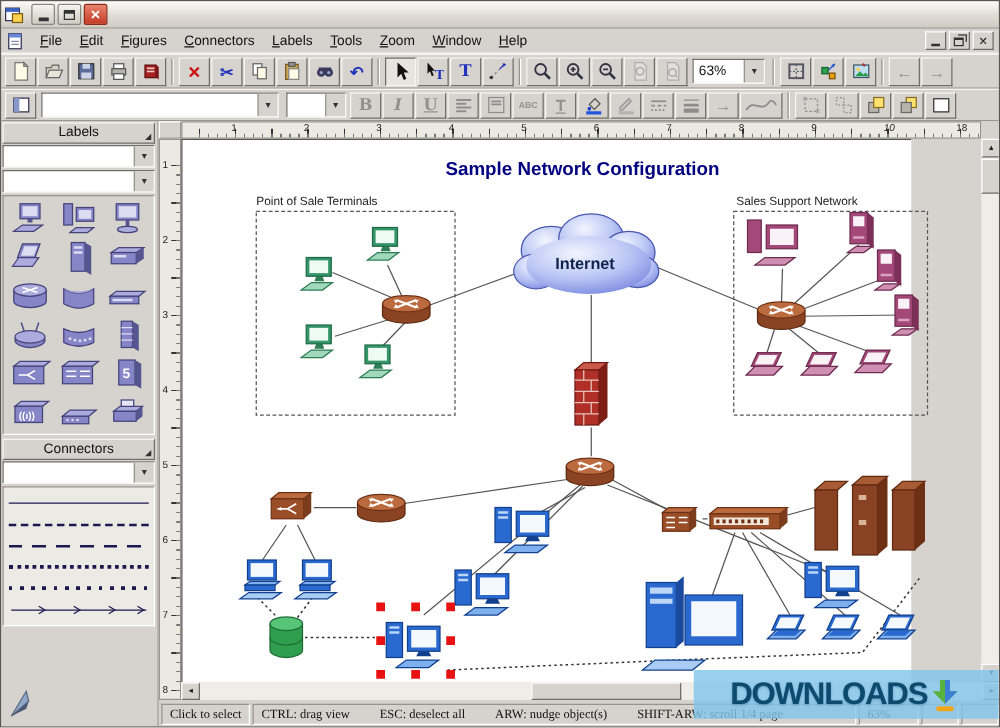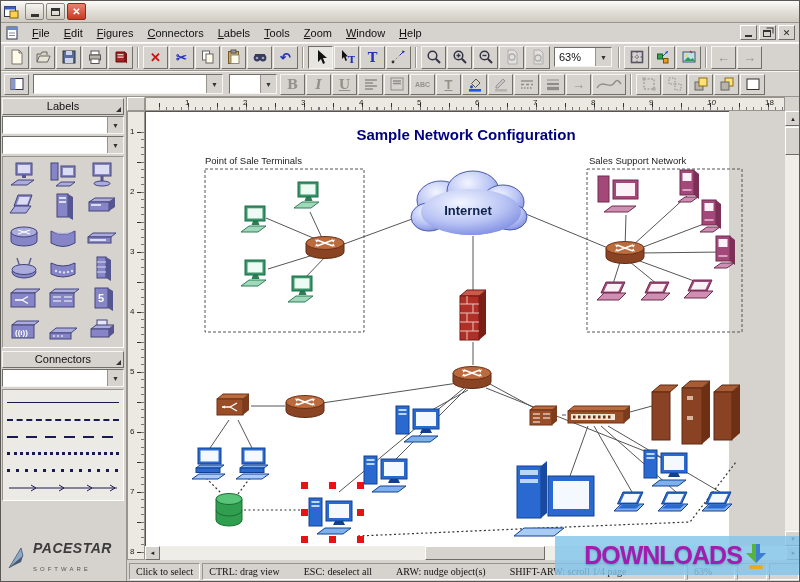--- a/index.html
+++ b/index.html
@@ -120,21 +120,21 @@
   
   .statusbar { position:absolute; left:126px; top:559px; width:674px; height:23px; background:#d6d3ce;
     display:flex; align-items:center; padding:2px 2px 3px 2px; font-size:10px; color:#111; }
   .st-panel { height:17px; border:1px solid; border-color:#98948d #fff #fff #98948d;
     display:flex; align-items:center; padding:0 6px; margin-right:2px; white-space:nowrap;font-family:Liberation Serif, serif; }
   .st-hints span { margin-right:24px; }
 
   
   .watermark { position:absolute; right:0; top:535px; width:244px; height:39px; z-index:60;
     background:rgba(130,198,234,0.82); display:flex; align-items:center; justify-content:center; }
-  .wm-text { font-size:25px; font-weight:bold; color:#a21caf; letter-spacing:-1px;
+  .wm-text { font-size:25px; font-weight:bold; color:#0c4a6e; letter-spacing:-1px;
     text-shadow:0 1px 2px rgba(60,120,160,.6); }
   .watermark svg { margin:0 1px; }
 
   .pacetri { width:22px; height:26px; margin-right:4px; }
 </style>
 </head>
 <body>
 
 <div class="app">
 
@@ -596,24 +596,20 @@
             <path d="M24 2l5 3-5 3M52 2l5 3-5 3M80 2l5 3-5 3M103 2l5 3-5 3" fill="none" stroke="#1a1a50"></path>
           </svg>
       </div>
     </div>
 
     <div class="brand">
       <svg class="pacetri" viewBox="0 0 22 26">
         <path d="M2 24L14 4l2 8z" fill="#8fa8c8" stroke="#5a6a80"></path>
         <path d="M2 24l12-6 2-6z" fill="#4a5a70"></path>
       </svg>
-      <span>
-        <span class="brand-name">PACESTAR</span><br>
-        <span class="brand-sub">SOFTWARE</span>
-      </span>
     </div>
   </div>
 
   <div class="canvascol">
     <div class="corner"></div>
     <div class="hruler">
         <span style="left: 39px;">1</span>
         <span style="left: 97px;">2</span>
         <span style="left: 155px;">3</span>
         <span style="left: 213px;">4</span>

